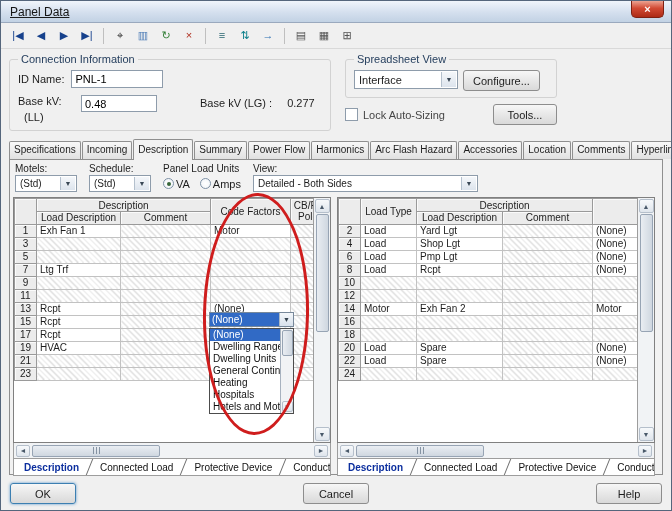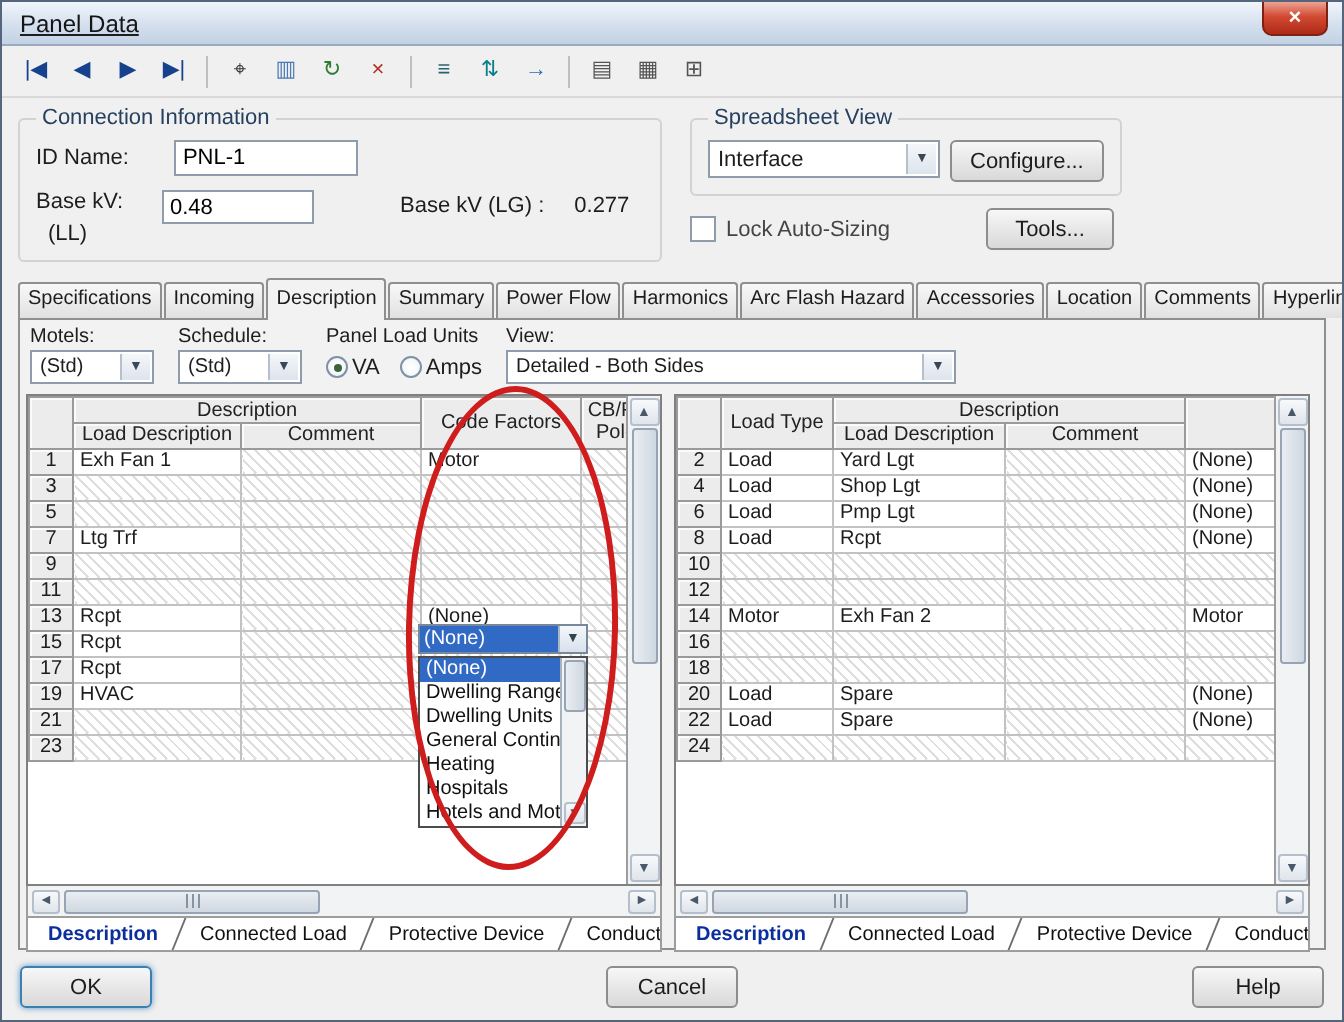--- a/index.html
+++ b/index.html
@@ -19,33 +19,33 @@
 
   
   .top-row{display:flex;padding:4px 8px 2px;gap:14px;height:86px;}
   fieldset{border:1px solid #d2d2d2;border-radius:3px;padding:3px 8px 6px;background:#f0f0f0;}
   legend{font-size:11px;color:#27405f;padding:0 3px;}
   .lbl{font-size:11px;}
   .dim{color:#454545;}
   .conn-box{width:322px;height:78px;}
   .ci-row1{display:flex;align-items:center;gap:7px;margin:2px 0 7px;}
   .win-input{height:18px;border:1px solid #8e9cab;background:#fff;font-family:inherit;font-size:11px;padding:0 3px;}
-  .id-input{width:92px;margin-left:16px;}
+  .id-input{width:92px;}
   .kv-input{width:76px;height:17px;}
   .ci-row2{display:flex;align-items:flex-start;gap:15px;}
   .lbl-stack{display:flex;flex-direction:column;width:48px;}
   .lbl-stack .sub{margin:4px 0 0 6px;}
   .lbl.lg{margin-left:28px;margin-top:2px;}
   .lg-val{margin-top:2px;}
   .right-col{width:212px;display:flex;flex-direction:column;}
   .sv-box{width:212px;margin-bottom:6px;}
   .sv-row{display:flex;gap:5px;margin-top:2px;}
   .combo{height:19px;background:#fff;border:1px solid #8e9cab;display:flex;align-items:center;position:relative;padding:0 18px 0 4px;font-size:11px;white-space:nowrap;overflow:hidden;}
   .combo .arrow{position:absolute;right:1px;top:1px;bottom:1px;width:15px;background:linear-gradient(#f4f7fa,#dde4ed);border-left:1px solid #b4c0cd;display:flex;align-items:center;justify-content:center;font-size:7px;color:#3a4856;}
-  .sv-combo{width:116px;}
+  .sv-combo{width:104px;}
   .win-btn{height:21px;padding:0 9px;font-family:inherit;font-size:11px;background:linear-gradient(#f7f7f7,#e9e9e9 45%,#d9d9d9);border:1px solid #8d8d8d;border-radius:3px;color:#1d1d1d;}
   .lock-row{display:flex;align-items:center;gap:5px;}
   .checkbox{width:13px;height:13px;background:#fff;border:1px solid #8e9cab;}
   .tools{margin-left:auto;width:64px;}
 
   
   .tabstrip{display:flex;align-items:flex-end;padding:0 8px;margin-top:3px;height:21px;position:relative;z-index:3;}
   .tab{font-size:10px;padding:2px 4px;height:18px;background:linear-gradient(#f8f8f8,#e1e1e1);border:1px solid #8f8f8f;border-bottom:none;border-radius:2px 2px 0 0;margin-right:1px;white-space:nowrap;}
   .tab.active{background:#f2f2f2;height:21px;margin-bottom:-1px;padding-top:4px;}
 

